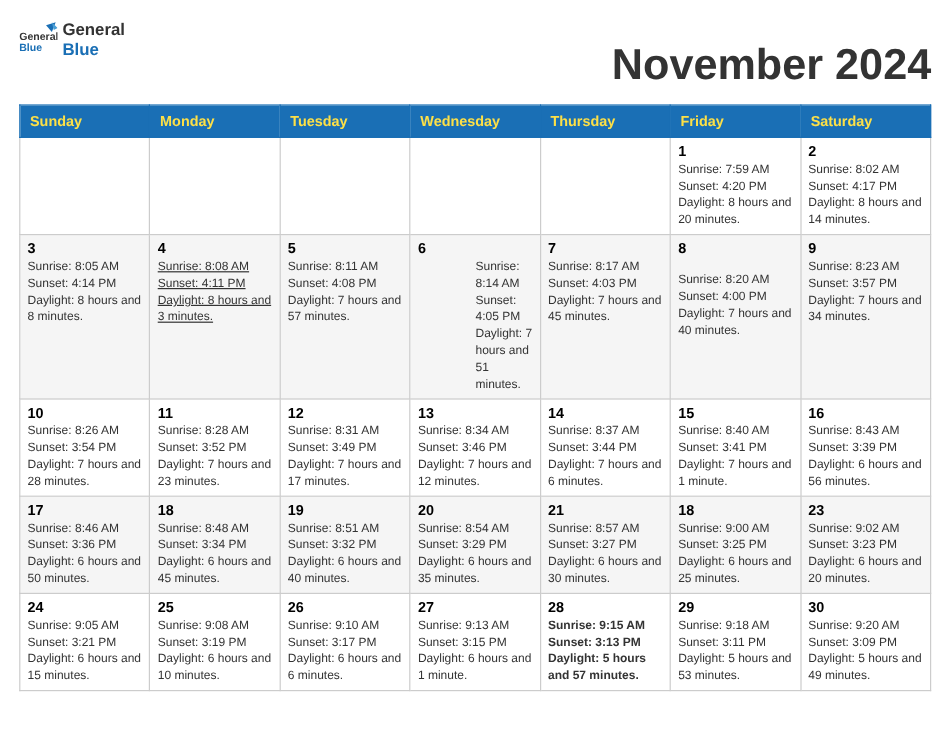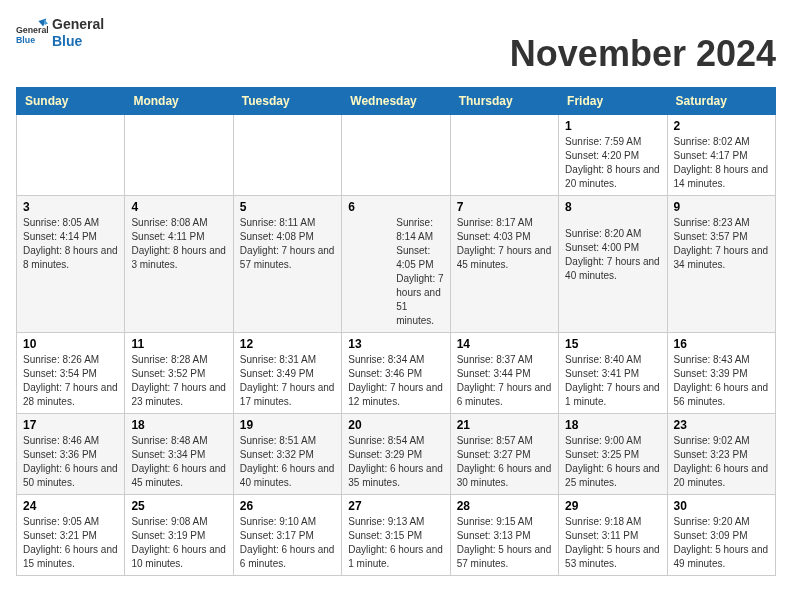--- a/index.html
+++ b/index.html
@@ -38,21 +38,21 @@
       font-size: 16px;
       color: #555;
     }
     table {
       width: 100%;
       border-collapse: collapse;
       font-size: 11px;
     }
     thead th {
       background-color: #1a6fb5;
-      color: #fef9c3;
+      color: #fde047;
       text-align: left;
       padding: 6px 8px;
       font-size: 12px;
       font-weight: bold;
       border: 1px solid #1a6fb5;
       margin-left: 36px;
     }
     tbody td {
       border: 1px solid #ccc;
       vertical-align: top;
@@ -136,21 +136,21 @@
       </tr>
       <tr>
         <td>
           <div class="day-num">3</div>
           <div class="day-detail" style="white-space: pre-line;">Sunrise: 8:05 AM
 Sunset: 4:14 PM
 Daylight: 8 hours and 8 minutes.</div>
         </td>
         <td>
           <div class="day-num">4</div>
-          <div class="day-detail" style="white-space: pre-line;">Sunrise: 8:08 AM
+          <div class="day-detail" style="white-space: pre-line; text-decoration: underline;">Sunrise: 8:08 AM
 Sunset: 4:11 PM
 Daylight: 8 hours and 3 minutes.</div>
         </td>
         <td>
           <div class="day-num">5</div>
           <div class="day-detail" style="white-space: pre-line;">Sunrise: 8:11 AM
 Sunset: 4:08 PM
 Daylight: 7 hours and 57 minutes.</div>
         </td>
         <td>
@@ -286,21 +286,21 @@
 Daylight: 6 hours and 6 minutes.</div>
         </td>
         <td>
           <div class="day-num">27</div>
           <div class="day-detail" style="white-space: pre-line;">Sunrise: 9:13 AM
 Sunset: 3:15 PM
 Daylight: 6 hours and 1 minute.</div>
         </td>
         <td>
           <div class="day-num">28</div>
-          <div class="day-detail" style="white-space: pre-line;">Sunrise: 9:15 AM
+          <div class="day-detail" style="white-space: pre-line; font-weight: bold;">Sunrise: 9:15 AM
 Sunset: 3:13 PM
 Daylight: 5 hours and 57 minutes.</div>
         </td>
         <td>
           <div class="day-num">29</div>
           <div class="day-detail" style="white-space: pre-line;">Sunrise: 9:18 AM
 Sunset: 3:11 PM
 Daylight: 5 hours and 53 minutes.</div>
         </td>
         <td>

